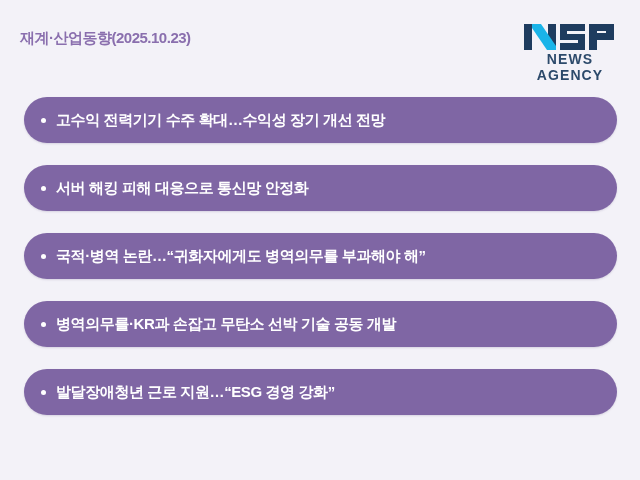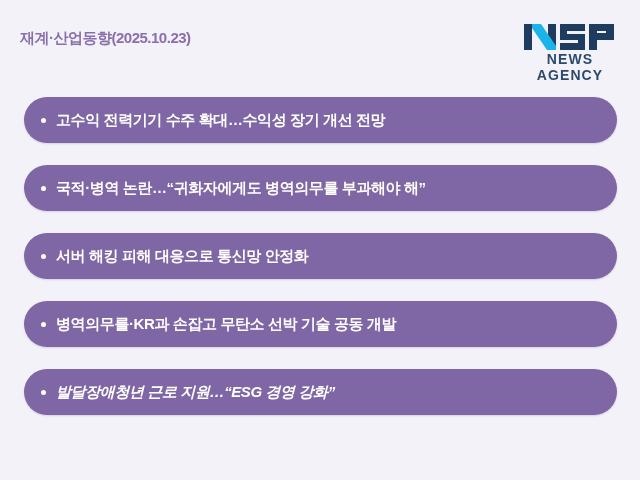--- a/index.html
+++ b/index.html
@@ -59,21 +59,21 @@
     position:relative;
     height:46px;
     margin-bottom:22px;
     border-radius:23px;
     background:#7f66a4;
     display:flex;
     align-items:center;
     padding-left:17px;
     box-shadow:0 1px 2px rgba(90,70,120,0.18);
   }
-  .pill:last-child { margin-bottom:12px;font-style:italic; }
+  .pill:last-child { margin-bottom:12px; }
   .bullet {
     flex:0 0 auto;
     width:5px; height:5px;
     border-radius:50%;
     background:#ffffff;
     margin-right:10px;
     margin-top:1px;
   }
   .pill-text {
     font-size:15px;
@@ -107,26 +107,26 @@
 
 <div class="pill-list">
 
   <div class="pill">
     <span class="bullet"></span>
     <span class="pill-text">고수익 전력기기 수주 확대…수익성 장기 개선 전망</span>
   </div>
 
   <div class="pill">
     <span class="bullet"></span>
-    <span class="pill-text">국적·병역 논란…“귀화자에게도 병역의무를 부과해야 해”</span>
+    <span class="pill-text">서버 해킹 피해 대응으로 통신망 안정화</span>
   </div>
 
   <div class="pill">
     <span class="bullet"></span>
-    <span class="pill-text">서버 해킹 피해 대응으로 통신망 안정화</span>
+    <span class="pill-text">국적·병역 논란…“귀화자에게도 병역의무를 부과해야 해”</span>
   </div>
 
   <div class="pill">
     <span class="bullet"></span>
     <span class="pill-text">병역의무를·KR과 손잡고 무탄소 선박 기술 공동 개발</span>
   </div>
 
   <div class="pill">
     <span class="bullet"></span>
     <span class="pill-text">발달장애청년 근로 지원…“ESG 경영 강화”</span>

